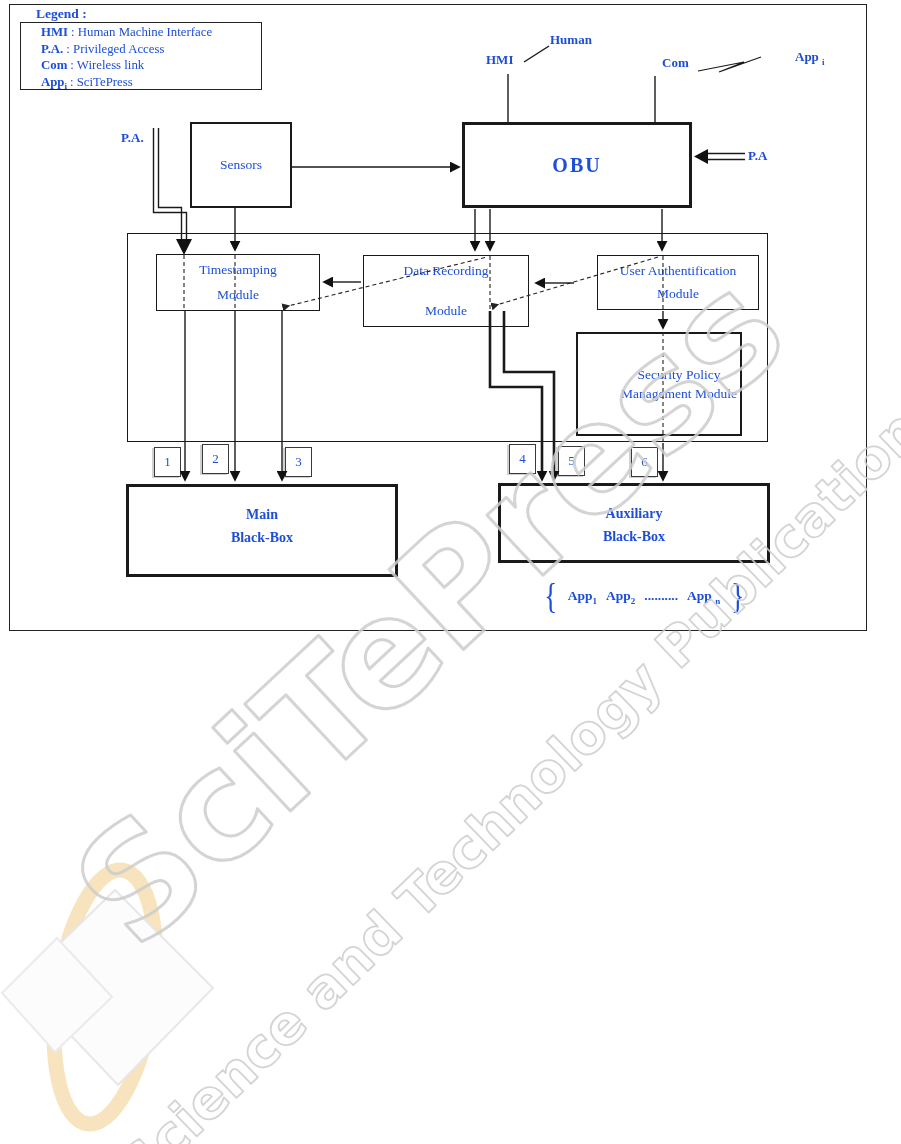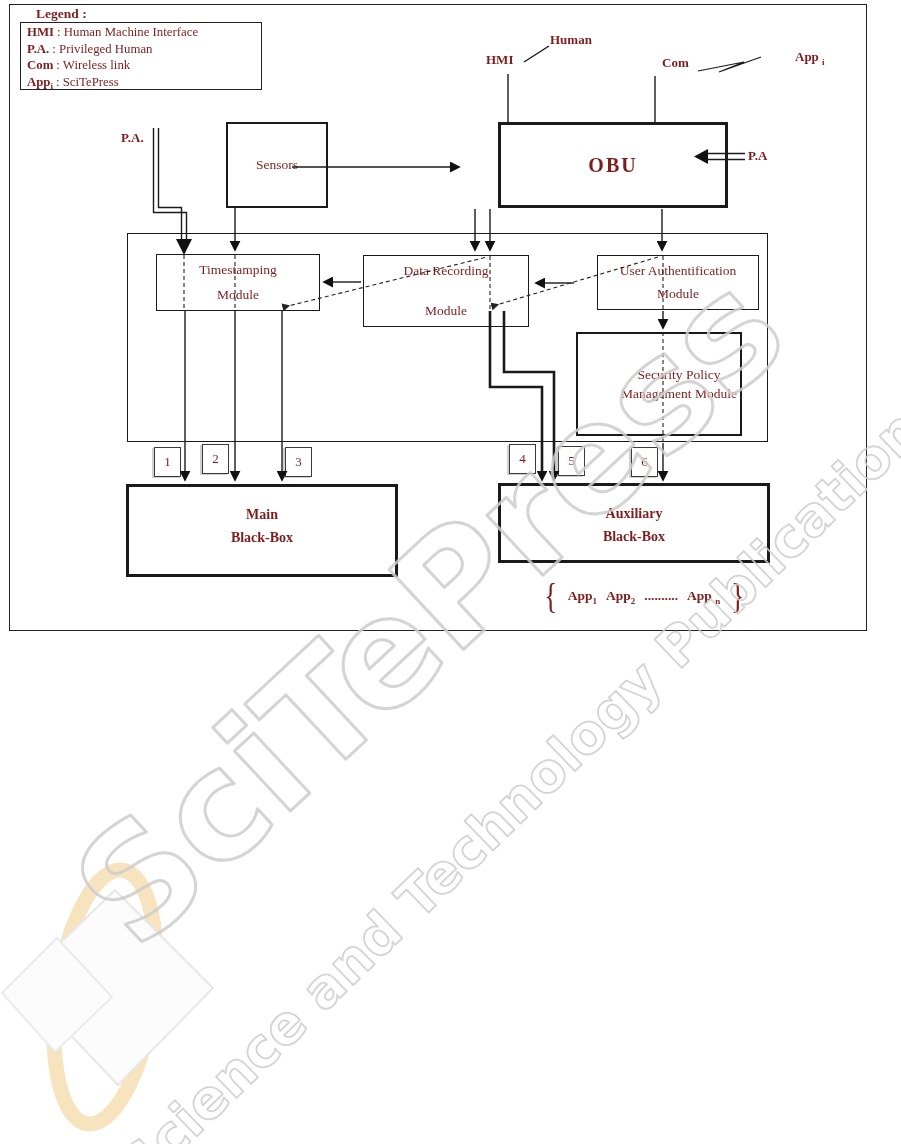--- a/index.html
+++ b/index.html
@@ -1,41 +1,41 @@
 <!DOCTYPE html>
 <html><head>
 <meta charset="utf-8">
 <style>
   html,body{margin:0;padding:0;background:#ffffff;}
   #canvas{position:relative;width:901px;height:1144px;background:#ffffff;overflow:hidden;
-          font-family:"Liberation Serif", serif;color:#7f1d1d;}
+          font-family:"Liberation Serif", serif;color:#1d4ed8;}
   .layer{position:absolute;left:0;top:0;width:901px;height:1144px;pointer-events:none;}
   #wm{z-index:6;}
   #lines{z-index:4;}
   
   .frame{position:absolute;left:9px;top:4px;width:856px;height:625px;border:1.5px solid #222;z-index:1;}
   
   .legend-title{position:absolute;left:36px;top:6px;font-weight:bold;font-size:13.5px;z-index:2;}
   .legend-box{position:absolute;left:20px;top:22px;width:242px;height:68px;border:1.6px solid #222;
-              background:#fff;z-index:2;padding:2px 0 0 6px;box-sizing:border-box;}
+              background:#fff;z-index:2;padding:2px 0 0 20px;box-sizing:border-box;}
   .lg-row{font-size:12.8px;line-height:15.5px;white-space:nowrap;}
   .lg-row b{font-weight:bold;}
   .lsub{font-size:9px;position:relative;top:3px;font-weight:bold;}
   .ldef{margin-left:3px;}
   
   .bl{position:absolute;font-weight:bold;font-size:13px;white-space:nowrap;z-index:3;}
   
   .mbox{position:absolute;border:1.6px solid #1a1a1a;background:#fff;box-sizing:border-box;
         display:flex;flex-direction:column;align-items:center;text-align:center;
         font-size:13.5px;z-index:2;}
   .two{justify-content:space-between;padding:7px 2px;align-items:center;}
   .centered{justify-content:center;line-height:19px;}
   .thick{border-width:3px;}
   .bb{font-weight:bold;font-size:14px;justify-content:flex-start;padding-top:20px;gap:7px;}
-  .single{justify-content:center;margin-left:36px;}
+  .single{justify-content:center;}
   .obu{font-weight:bold;font-size:20px;letter-spacing:2px;}
   .container-box{position:absolute;left:127px;top:233px;width:641px;height:209px;
                  border:1.8px solid #1a1a1a;background:transparent;z-index:1;box-sizing:border-box;}
   
   .num{position:absolute;width:27px;height:30px;border:1.6px solid #3a3a3a;background:#fff;
        box-sizing:border-box;display:flex;align-items:center;justify-content:center;
        font-size:13px;z-index:3;box-shadow:-2px 1px 0 rgba(150,150,150,.45);}
   
   .applist{position:absolute;left:516px;top:577px;width:256px;height:38px;z-index:3;
            display:flex;align-items:center;justify-content:center;gap:9px;
@@ -47,21 +47,21 @@
 </head>
 <body>
 
 <div id="canvas">
 
   <div class="frame"></div>
 
   <div class="legend-title">Legend :</div>
   <div class="legend-box">
     <div class="lg-row"><b>HMI</b><span class="lsub"></span><span class="ldef">: Human Machine Interface</span></div>
-    <div class="lg-row"><b>P.A.</b><span class="lsub"></span><span class="ldef">: Privileged Human</span></div>
+    <div class="lg-row"><b>P.A.</b><span class="lsub"></span><span class="ldef">: Privileged Access</span></div>
     <div class="lg-row"><b>Com</b><span class="lsub"></span><span class="ldef">: Wireless link</span></div>
     <div class="lg-row"><b>App</b><span class="lsub">i</span><span class="ldef">: SciTePress</span></div>
   </div>
 
   <div class="bl" style="left:486px;top:52px;">HMI</div>
   <div class="bl" style="left:550px;top:32px;">Human</div>
   <div class="bl" style="left:662px;top:55px;">Com</div>
   <div class="bl" style="left:772px;top:49px;margin-left:23px;"><span>App</span> <span class="sub">i</span></div>
   <div class="bl" style="left:121px;top:130px;">P.A.</div>
   <div class="bl" style="left:748px;top:148px;text-align:right;">P.A</div>

